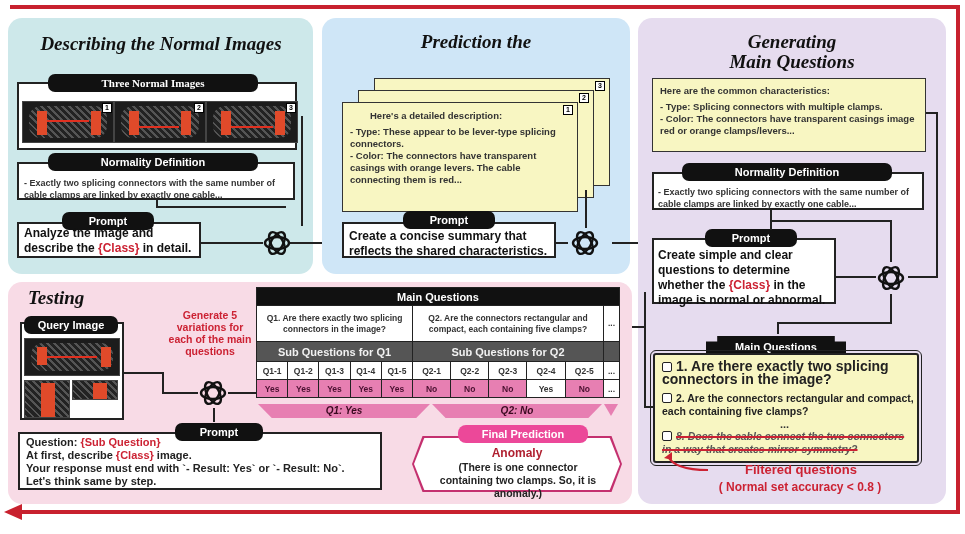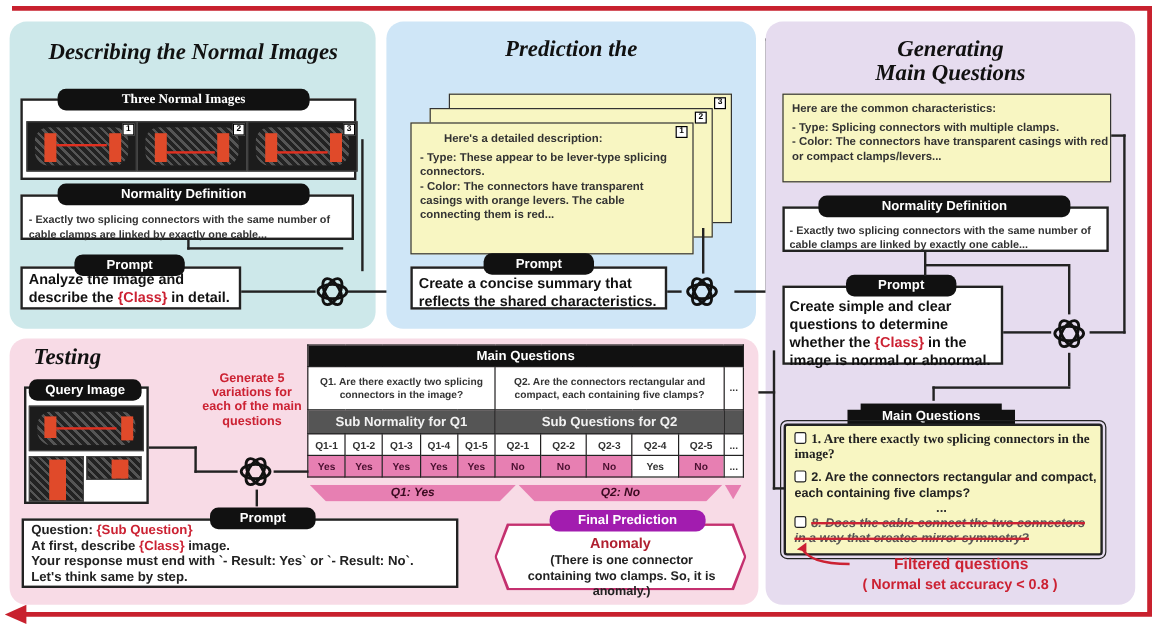--- a/index.html
+++ b/index.html
@@ -139,21 +139,21 @@
 
 <div class="panel p-generate"></div>
 <div class="title" style="left:640px;top:32px;width:304px;">
   <span>Generating</span><br>
   <span>Main Questions</span>
 </div>
 
 <div class="note" style="left:652px;top:78px;width:274px;height:74px;"></div>
 <div class="txt" style="left:660px;top:85px;width:260px;">Here are the common characteristics:</div>
 <div class="txt" style="left:660px;top:101px;width:264px;">- Type: Splicing connectors with multiple clamps.</div>
-<div class="txt" style="left:660px;top:113px;width:264px;">- Color: The connectors have transparent casings with red or compact clamps/levers...</div>
+<div class="txt" style="left:660px;top:113px;width:264px;">- Color: The connectors have transparent casings image red or orange clamps/levers...</div>
 
 <div class="box" style="left:652px;top:172px;width:272px;height:38px;"></div>
 <div class="pill" style="left:682px;top:163px;width:210px;">Normality Definition</div>
 <div class="txt" style="left:658px;top:186px;width:264px;font-size:9px;">- Exactly two splicing connectors with the same number of cable clamps are linked by exactly one cable...</div>
 
 <div class="box" style="left:652px;top:238px;width:184px;height:66px;"></div>
 <div class="pill" style="left:705px;top:229px;width:92px;">Prompt</div>
 <div class="txt big" style="left:658px;top:248px;width:176px;">
   <span>Create simple and clear questions to determine whether the </span><span class="red">{Class}</span><span> in the image is normal or abnormal.</span>
 </div>
@@ -176,21 +176,21 @@
   <g fill="none" stroke="#111" stroke-width="2.4">
     <ellipse cx="15" cy="15" rx="12" ry="6"></ellipse>
     <ellipse cx="15" cy="15" rx="12" ry="6" transform="rotate(60 15 15)"></ellipse>
     <ellipse cx="15" cy="15" rx="12" ry="6" transform="rotate(120 15 15)"></ellipse>
   </g>
 </svg>
 
 <div class="abs" style="left:706px;top:336px;width:140px;height:18px;background:#111;clip-path:polygon(8% 0,92% 0,92% 30%,100% 30%,100% 100%,0 100%,0 30%,8% 30%);"></div>
 <div class="pill" style="left:716px;top:338px;width:120px;background:transparent;">Main Questions</div>
 <div class="abs" style="left:653px;top:353px;width:266px;height:110px;background:#f8f6c2;border:2px solid #222;outline:1.5px solid #222;outline-offset:2px;border-radius:3px;"></div>
-<div class="txt" style="left:662px;top:360px;width:252px;font-size:11px;line-height:13px;color:#222;font-family:Liberation Serif, serif;">
+<div class="txt" style="left:662px;top:360px;width:252px;font-size:14px;line-height:13px;color:#222;">
   <span class="checkbox"></span><span>1. Are there exactly two splicing connectors in the image?</span>
 </div>
 <div class="txt" style="left:662px;top:392px;width:252px;font-size:10.5px;line-height:13px;color:#222;">
   <span class="checkbox"></span><span>2. Are the connectors rectangular and compact, each containing five clamps?</span>
 </div>
 <div class="txt" style="left:780px;top:418px;width:20px;font-size:11px;">...</div>
 <div class="txt" style="left:662px;top:430px;width:252px;font-size:10.5px;line-height:13px;font-style:italic;color:#555;">
   <span class="checkbox"></span><span style="text-decoration:line-through;text-decoration-color:#cc2233;text-decoration-thickness:2px;">8. Does the cable connect the two connectors in a way that creates mirror symmetry?</span>
 </div>
 <svg class="abs" style="left:660px;top:452px;" width="50" height="30">
@@ -249,21 +249,21 @@
   <tbody>
       <tr class="mq-head">
         <td colspan="11">Main Questions</td>
       </tr>
   <tr class="mq-q">
     <td colspan="5">Q1. Are there exactly two splicing connectors in the image?</td>
     <td colspan="5">Q2. Are the connectors rectangular and compact, each containing five clamps?</td>
     <td style="width:14px;">...</td>
   </tr>
   <tr class="mq-sub">
-    <td colspan="5">Sub Normality for Q1</td>
+    <td colspan="5">Sub Questions for Q1</td>
     <td colspan="5">Sub Questions for Q2</td>
     <td></td>
   </tr>
   <tr class="mq-id">
     <td>Q1-1</td>
     <td>Q1-2</td>
     <td>Q1-3</td>
     <td>Q1-4</td>
     <td>Q1-5</td>
     <td>Q2-1</td>
@@ -290,15 +290,15 @@
   </table>
 
 <div class="abs" style="left:258px;top:404px;width:172px;height:14px;background:#e77fb2;clip-path:polygon(0 0,100% 0,92% 100%,8% 100%);"></div>
 <div class="txt" style="left:258px;top:405px;width:172px;text-align:center;font-style:italic;font-size:10px;color:#3a0a20;">Q1: Yes</div>
 <div class="abs" style="left:432px;top:404px;width:170px;height:14px;background:#e77fb2;clip-path:polygon(0 0,100% 0,92% 100%,8% 100%);"></div>
 <div class="txt" style="left:432px;top:405px;width:170px;text-align:center;font-style:italic;font-size:10px;color:#3a0a20;">Q2: No</div>
 <div class="abs" style="left:604px;top:404px;width:14px;height:12px;background:#e77fb2;clip-path:polygon(0 0,100% 0,50% 100%);"></div>
 
 <div class="abs" style="left:412px;top:436px;width:210px;height:56px;background:#c4306f;clip-path:polygon(5% 0,95% 0,100% 50%,95% 100%,5% 100%,0 50%);"></div>
 <div class="abs" style="left:414px;top:438px;width:206px;height:52px;background:#fff;clip-path:polygon(5% 0,95% 0,100% 50%,95% 100%,5% 100%,0 50%);"></div>
-<div class="pill" style="left:458px;top:425px;width:130px;background:#a21caf;border-radius:8px;">Final Prediction</div>
+<div class="pill" style="left:458px;top:425px;width:130px;background:#ec4899;border-radius:8px;">Final Prediction</div>
 <div class="txt" style="left:414px;top:446px;width:206px;text-align:center;font-size:12px;line-height:14px;color:#b02030;">Anomaly</div>
 <div class="txt" style="left:432px;top:461px;width:172px;text-align:center;font-size:10.5px;line-height:13px;color:#222;">(There is one connector containing two clamps. So, it is anomaly.)</div>
 
 </body></html>

